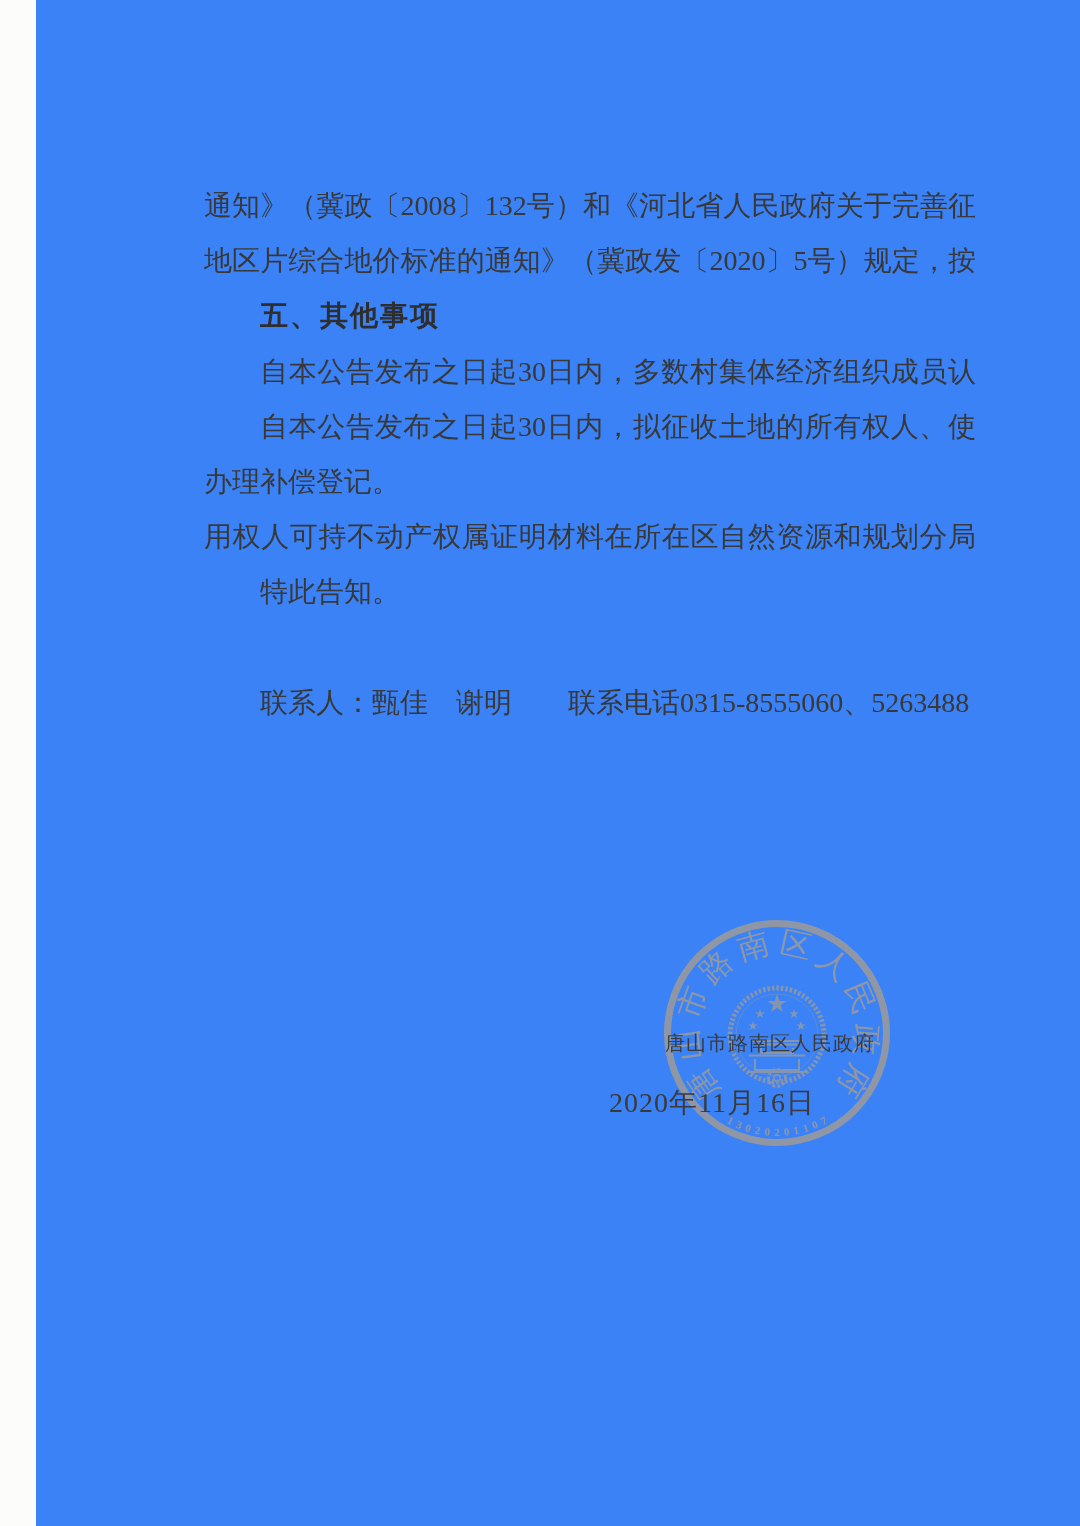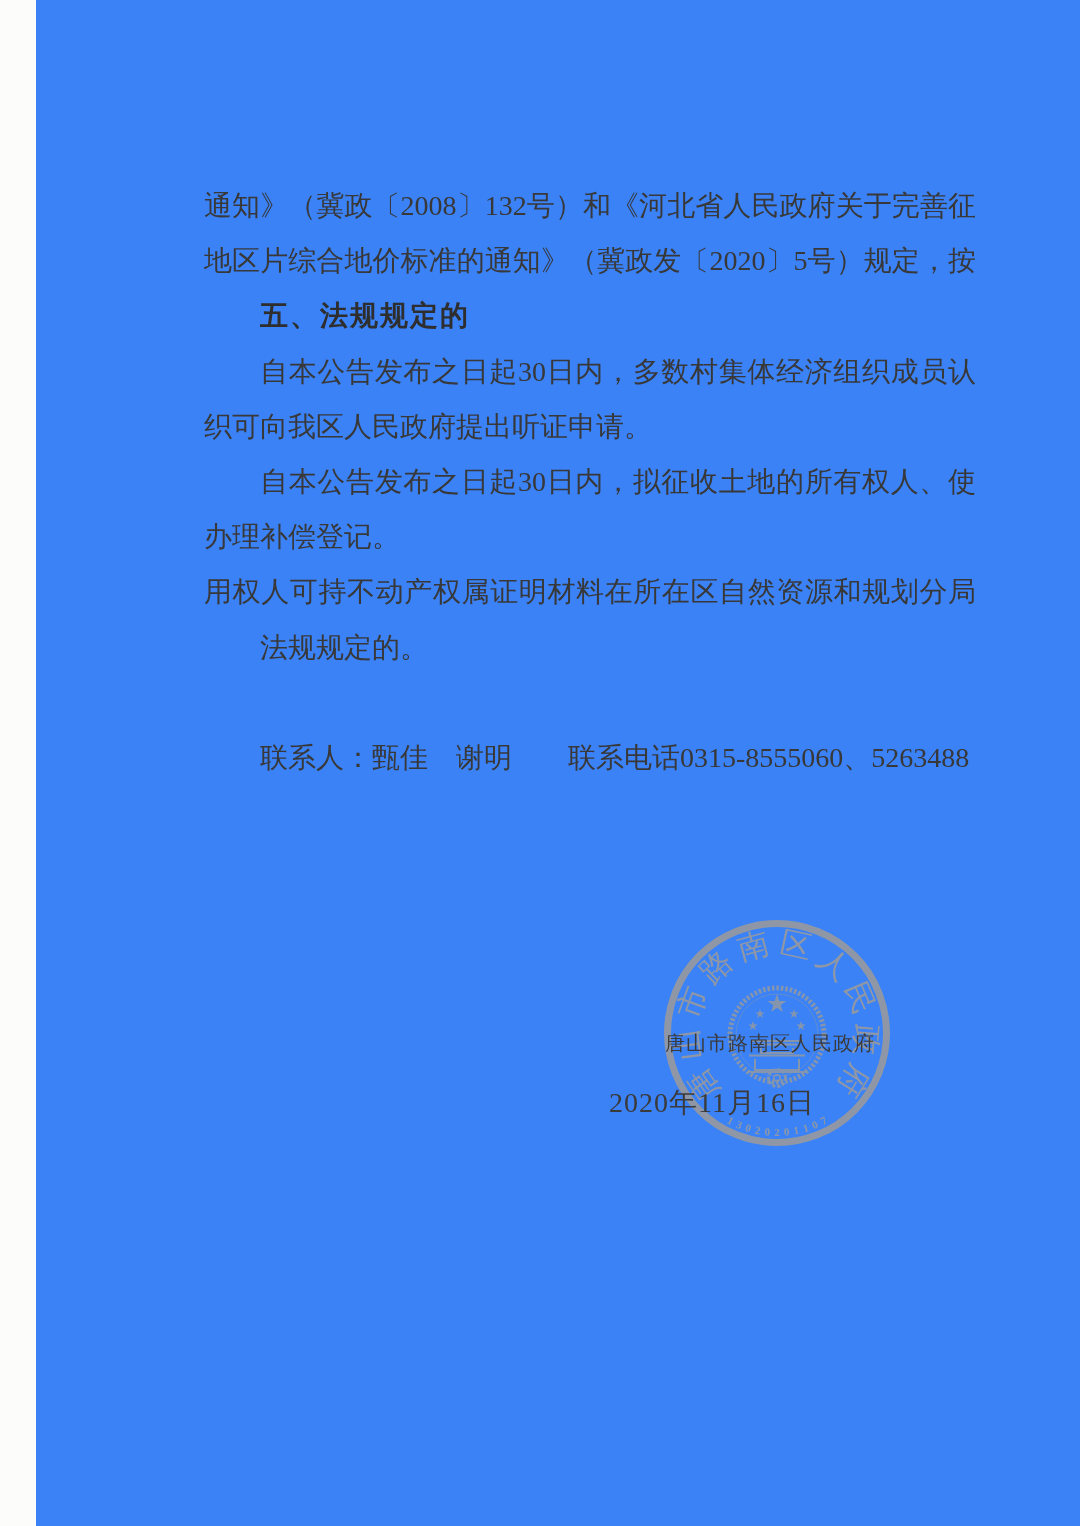--- a/index.html
+++ b/index.html
@@ -28,27 +28,26 @@
   .seal .starshape{fill:#9b9b9b;stroke:none;}
 </style>
 </head>
 <body>
 
 <div class="page">
 
   <div class="textblock">
     <div class="line flush">通知》（冀政〔2008〕132号）和《河北省人民政府关于完善征</div>
     <div class="line flush">地区片综合地价标准的通知》（冀政发〔2020〕5号）规定，按</div>
-    <div class="line plain heading indent">五、法规规定的</div>
+    <div class="line plain heading indent">五、其他事项</div>
     <div class="line flush indent">自本公告发布之日起30日内，多数村集体经济组织成员认</div>
-    <div class="line plain">织可向我区人民政府提出听证申请。</div>
     <div class="line flush indent">自本公告发布之日起30日内，拟征收土地的所有权人、使</div>
     <div class="line plain">办理补偿登记。</div>
     <div class="line flush">用权人可持不动产权属证明材料在所在区自然资源和规划分局</div>
-    <div class="line plain indent">法规规定的。</div>
+    <div class="line plain indent">特此告知。</div>
     <div class="line blankline"></div>
     <div class="line plain indent">联系人：甄佳　谢明　　联系电话0315-8555060、5263488</div>
   </div>
 
   <svg class="seal" viewBox="0 0 260 260" xmlns="http://www.w3.org/2000/svg">
     <circle class="lineart" cx="130" cy="130" r="109.5" stroke-width="7"></circle>
     <g opacity="0.9">
       <circle class="lineart" cx="130" cy="132" r="47" stroke-width="5" stroke-dasharray="2.5 2"></circle>
       <circle class="lineart" cx="130" cy="132" r="41" stroke-width="1" opacity="0.5"></circle>
       <path class="starshape" transform="translate(130,101) scale(10)" d="M0,-1 L0.588,0.809 L-0.951,-0.309 L0.951,-0.309 L-0.588,0.809 Z"></path>

